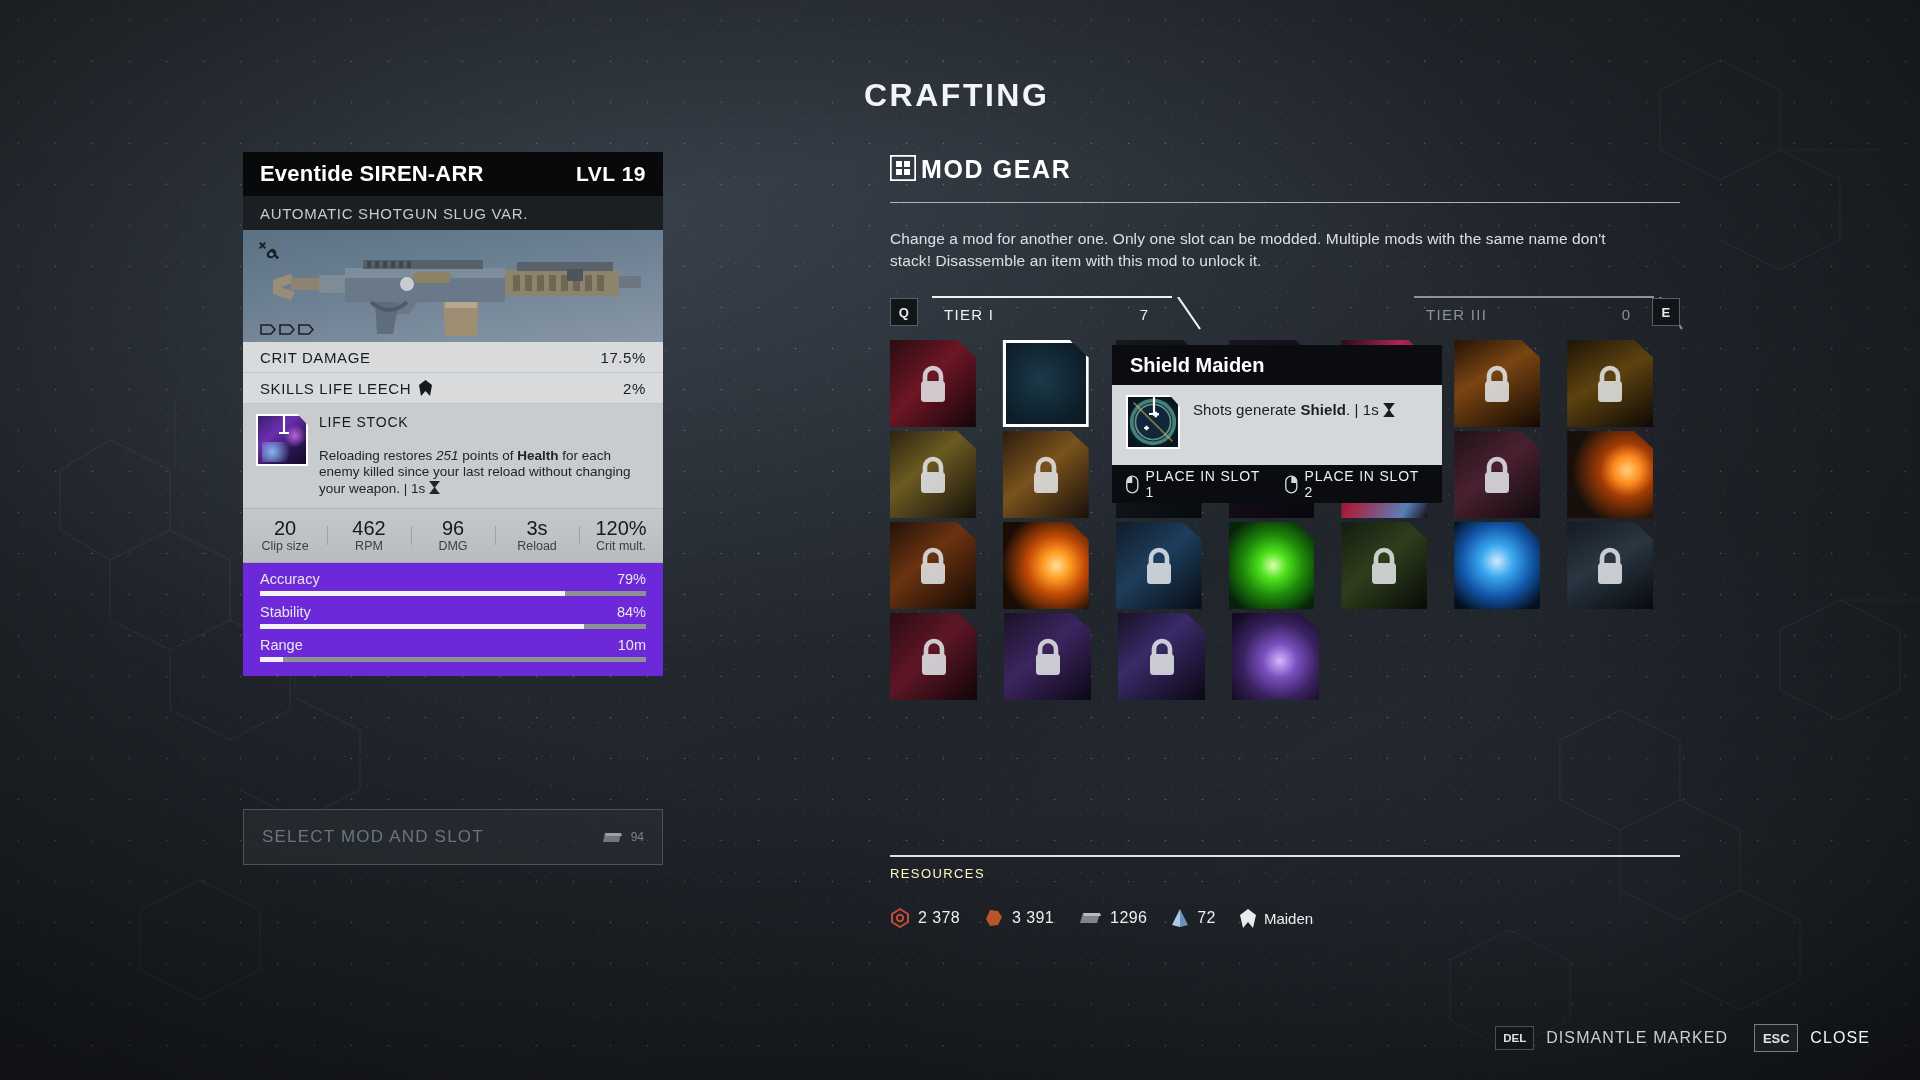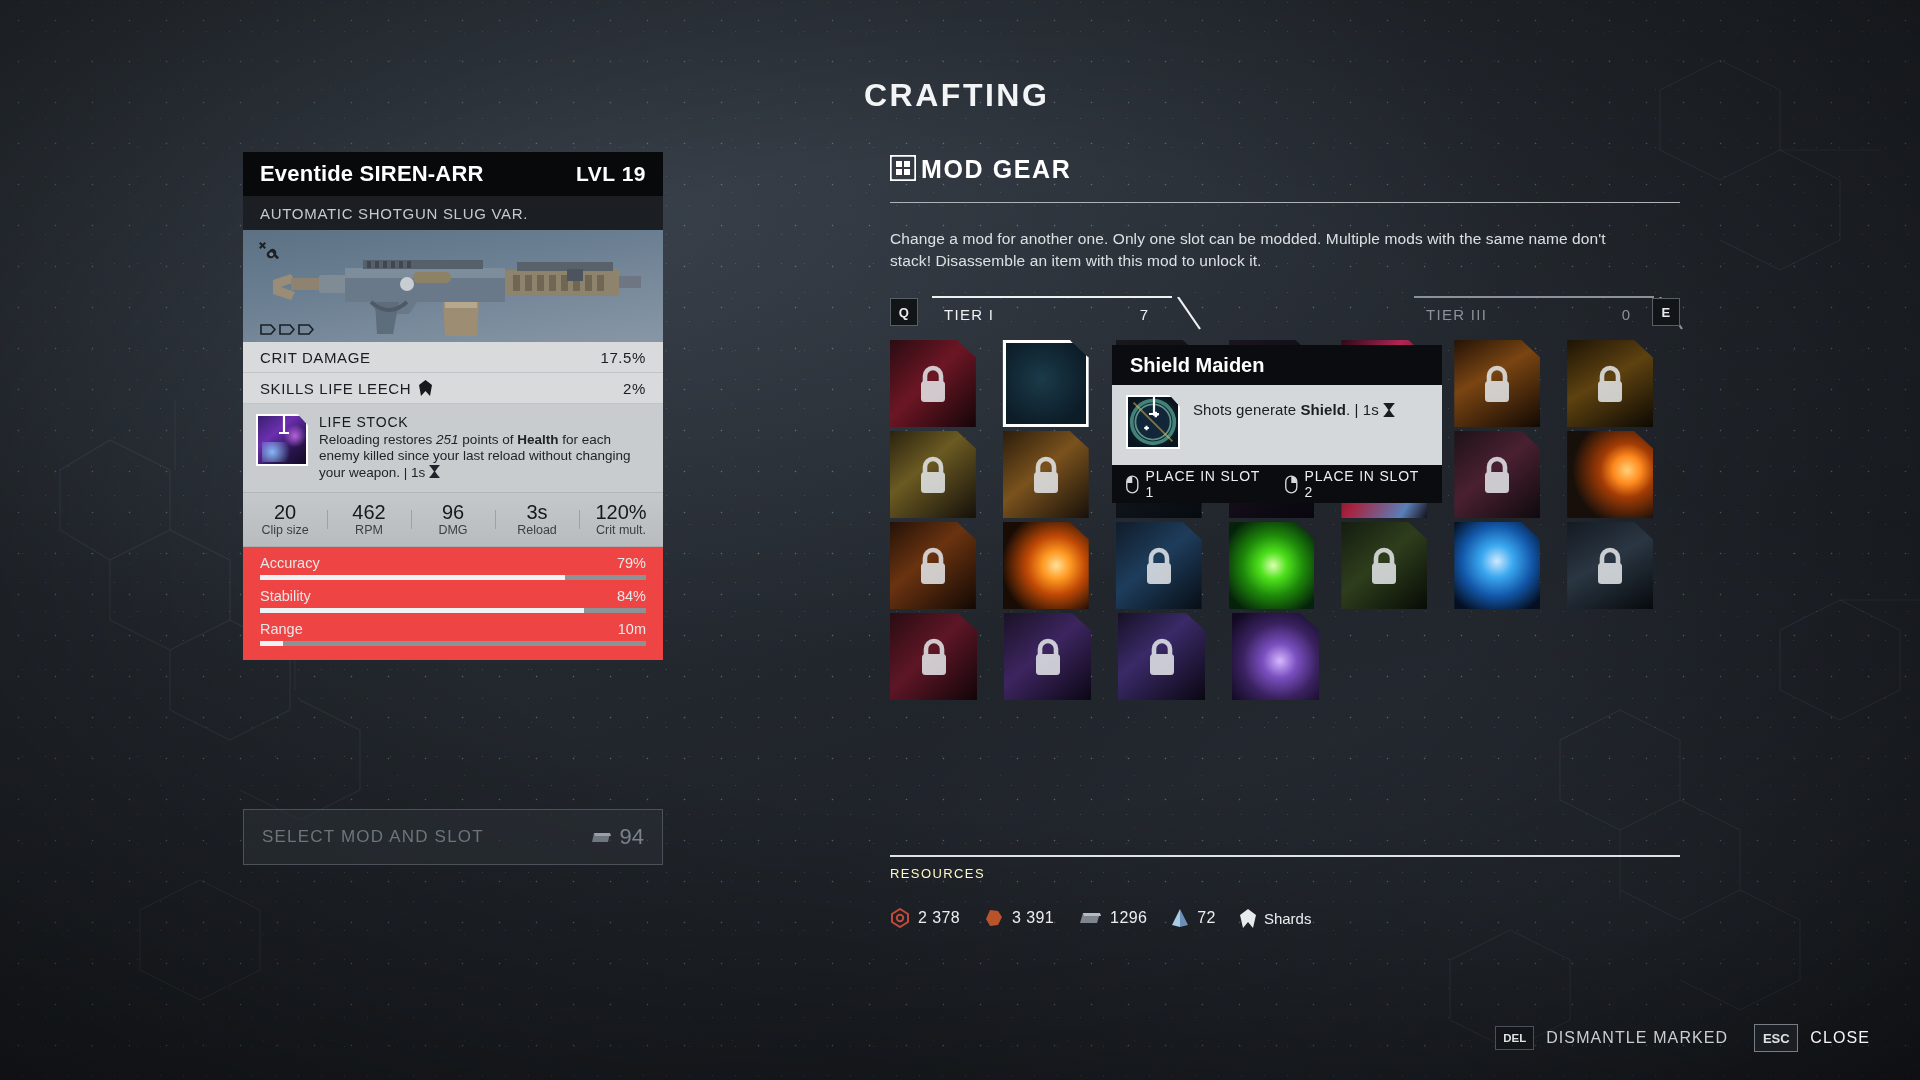--- a/index.html
+++ b/index.html
@@ -84,52 +84,52 @@
     background:linear-gradient(140deg,#3a1f6e,#6b2fb0 35%,#2a1550 70%,#120a24);
     position:relative; overflow:hidden;
     clip-path: polygon(0 0, 80% 0, 100% 22%, 100% 100%, 0 100%);
   }
   .modIcon .sparkA{position:absolute;left:4px;top:26px;width:34px;height:20px;
     background:radial-gradient(circle at 30% 50%, rgba(140,200,255,.9), rgba(60,30,140,0) 70%);}
   .modIcon .sparkB{position:absolute;left:26px;top:8px;width:22px;height:24px;
     background:radial-gradient(circle, rgba(220,120,255,.75), rgba(60,30,140,0) 70%);}
   .modIcon .cursorI{position:absolute;left:20px;top:-2px;width:12px;height:20px;}
   .modTxt{flex:1; min-width:0;}
-  .modTitle{font-size:14px; color:#15181c; letter-spacing:.8px; margin-bottom:2px;}
+  .modTitle{font-size:14px; color:#15181c; letter-spacing:.8px; margin-bottom:18px;}
   .modDesc{font-size:13.5px; color:#20242a; line-height:1.22;}
   .modDesc i{font-style:italic;}
   .modDesc b{font-weight:bold;}
   
   .numGrid{
     display:flex; background:linear-gradient(180deg,#c5c8ca,#b9bcbf);
     height:54px; align-items:center; border-bottom:1px solid #aaadb0;
   }
   .numCell{flex:1; text-align:center; position:relative;}
   .numCell+.numCell::before{
     content:""; position:absolute; left:0; top:8px; bottom:8px; width:1px; background:#9ea2a5;
   }
   .numVal{font-size:20px; color:#15181c; line-height:1.05;}
   .numLbl{font-size:12.5px; color:#3a3f45;}
   
-  .barsWrap{background:#ef4444; padding:8px 17px 12px 17px;}
+  .barsWrap{background:#6d28d9; padding:8px 17px 12px 17px;}
   .barRow{margin-bottom:8px;}
   .barRow:last-child{margin-bottom:2px;}
   .barHead{display:flex; justify-content:space-between; align-items:baseline;
            font-size:14.5px; color:#e6e8ea; margin-bottom:4px;}
   .barTrack{height:5px; background:#8d9297; width:100%;}
   .barFill{height:5px; background:#f0f2f4;}
   
   #selectBar{
     position:absolute; left:243px; top:809px; width:420px; height:56px;
     border:1px solid #4c525a; background:rgba(44,49,55,.55);
     display:flex; align-items:center; justify-content:space-between; padding:0 18px;
   }
   #selectBar .txt{font-size:17px; color:#6d747c; letter-spacing:1.2px;}
   #selectBar .matWrap{display:flex; align-items:center; gap:8px;}
-  #selectBar .matCount{font-size:22px; color:#7b828a;}
+  #selectBar .matCount{font-size:12px; color:#7b828a;}
 
   
   #craftingTitle{
     position:absolute; left:864px; top:77px;
     font-size:32px; font-weight:bold; letter-spacing:2.5px; color:#f2f4f6;
   }
   #modGearHead{position:absolute; left:890px; top:155px; display:flex; gap:5px;}
   #modGearHead .gridIcon{width:26px;height:26px;}
   #modGearHead .t{font-size:25px; font-weight:bold; letter-spacing:1.6px; color:#fff;}
   #hr1{position:absolute; left:890px; top:202px; width:790px; height:1px; background:#aeb3b8;}
@@ -707,21 +707,21 @@
       <svg style="width:18px;height:20px" viewBox="0 0 18 20">
         <path d="M9 1 L17 17 L9 19 Z" fill="#6d8fb5"></path>
         <path d="M9 1 L1 17 L9 19 Z" fill="#a9cbe6"></path>
       </svg>
       <span class="v">72</span>
     </span>
     <span class="resItem">
       <svg style="width:16px;height:19px" viewBox="0 0 16 19">
         <path d="M8 0 L16 6 L13 19 L8 13 L3 19 L0 6 Z" fill="#e8ebee"></path>
       </svg>
-      <span class="lbl">Shards</span>
+      <span class="lbl">Maiden</span>
     </span>
   </div>
 
 <div id="footer">
   <div class="fKey">DEL</div>
   <div class="fLab">DISMANTLE MARKED</div>
   <div class="fKey big">ESC</div>
   <div class="fLab bright">CLOSE</div>
 </div>
 

